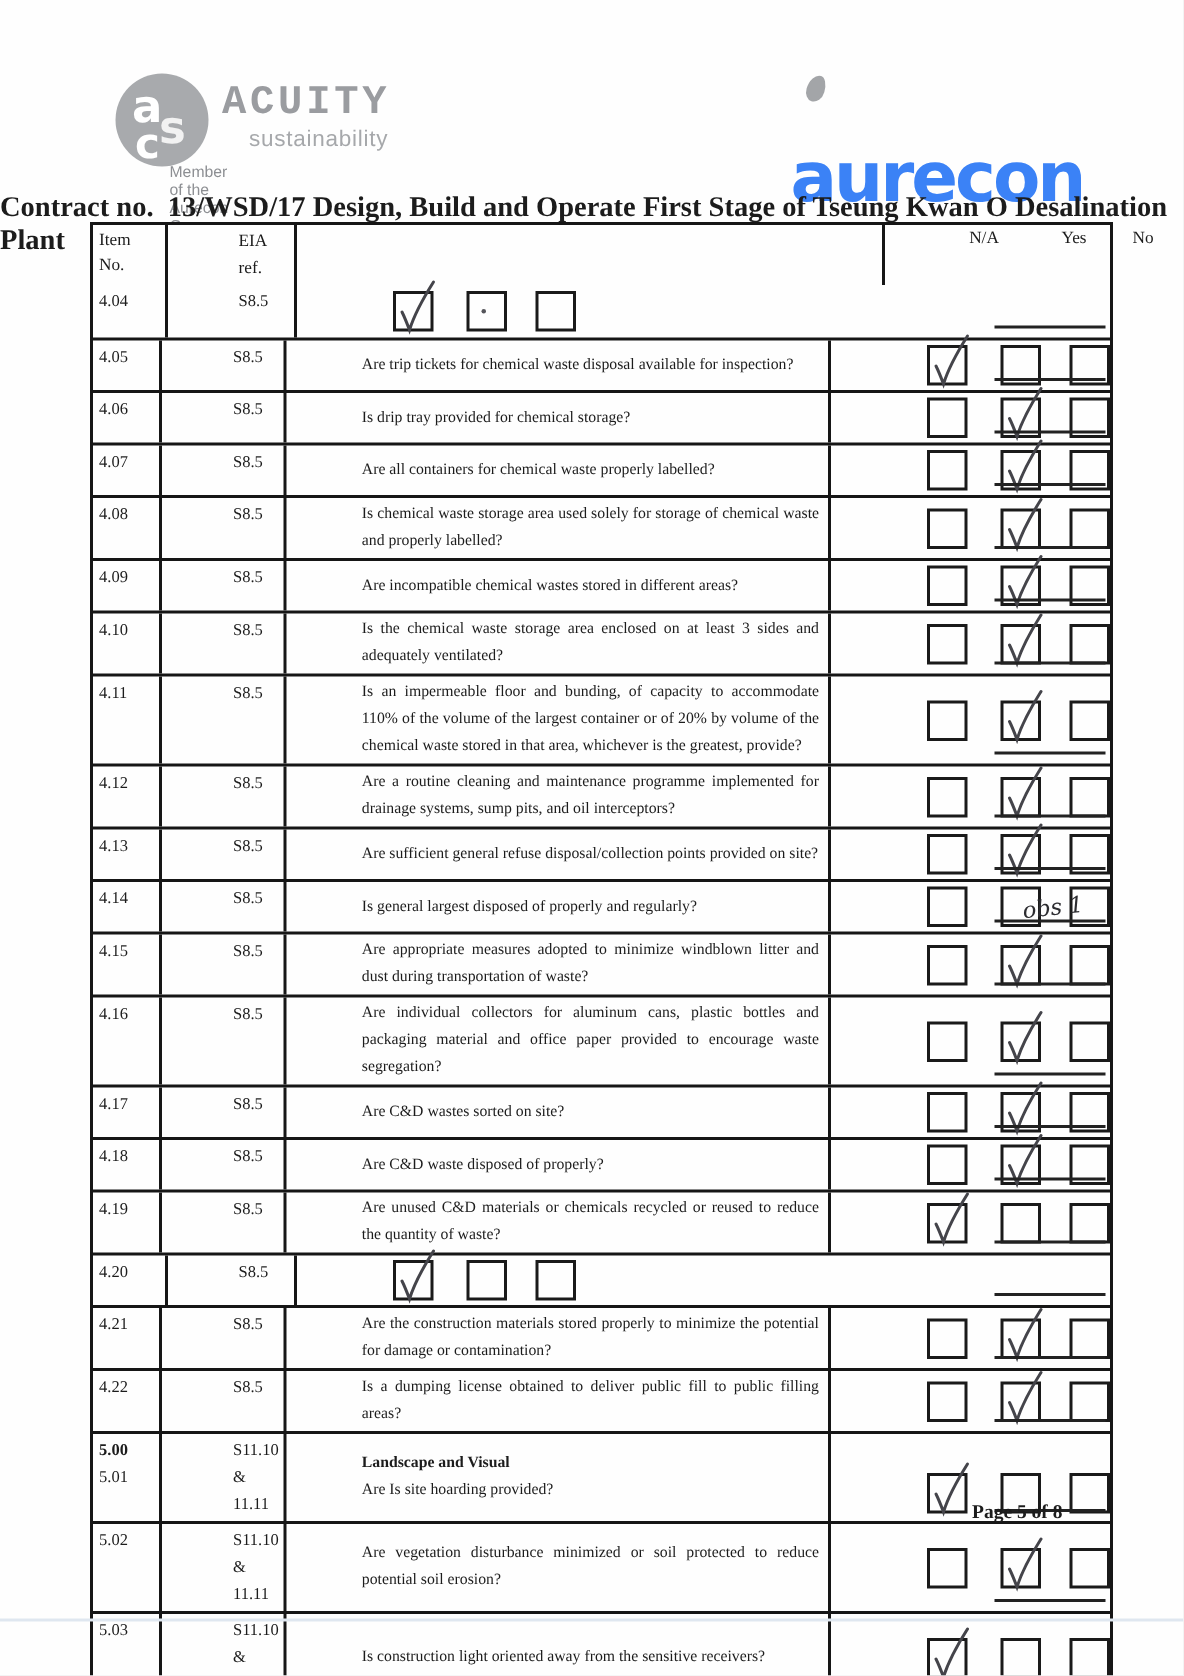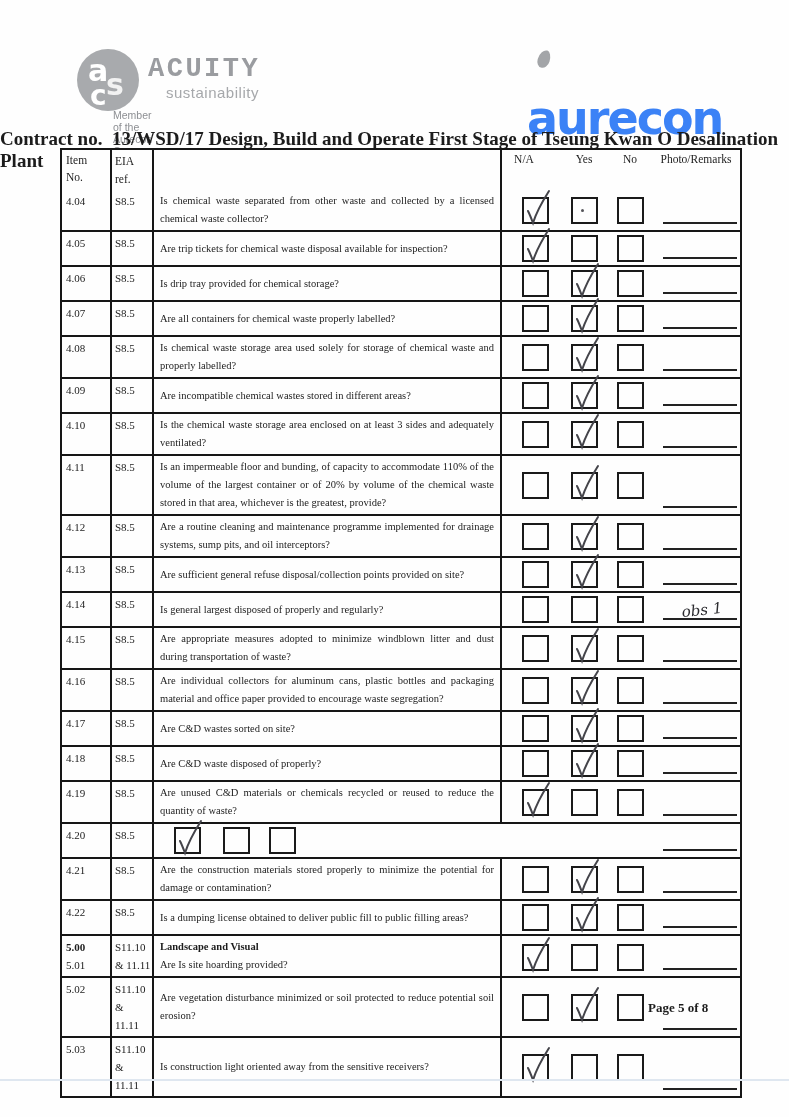--- a/index.html
+++ b/index.html
@@ -26,21 +26,21 @@
   .aurecon-word { position:absolute; left:0; top:10px; font-family:"DejaVu Sans",sans-serif;
     font-size:46px; font-weight:800; letter-spacing:-2px; color:#3b82f6;margin-top:35px; }
 
   
   .doc-title { position:absolute; left:0; top:128px; width:789px; text-align:left;
     font-size:19px; font-weight:bold; white-space:pre-wrap; }
 
   
   .checklist { position:absolute; left:60px; top:148px; width:682px;
     border:2px solid #161616; background:#fefefe; }
-  .row { display:flex; border-top:2px solid #161616; min-height:35px; }
+  .row { display:flex; border-top:2px solid #161616; min-height:35px;gap:44px; }
   .row:first-child { border-top:none; }
   .cell { border-right:2px solid #161616; }
   .cell:last-child { border-right:none; }
   .cell-item { width:50px; padding:2px 2px 2px 4px; font-size:11px; line-height:18px; }
   .cell-eia  { width:42px; padding:2px 1px 2px 3px; font-size:11px; line-height:18px; }
   .cell-q    { width:348px; padding:2px 6px 2px 6px; font-size:10.5px; line-height:18px;
                display:flex; flex-direction:column; justify-content:center; text-align:justify; }
   .section-title { font-weight:bold; }
   .cell-checks { flex:1; position:relative; display:flex; align-items:center; border-right:none; }
 
@@ -117,24 +117,20 @@
       </div>
     </div>
     <div id="rows-container">
   <div class="row">
     <div class="cell cell-item">
             <div>4.04</div>
           </div>
     <div class="cell cell-eia">
             <div>S8.5</div>
           </div>
-    <div class="cell cell-q">
-
-      <div class="q-text">Is chemical waste separated from other waste and collected by a licensed chemical waste collector?</div>
-    </div>
     <div class="cell cell-checks">
       <span class="box box-na ticked">
         <svg class="tick" viewBox="0 0 34 40">
                 <path d="M8 23 Q10 27 13 35 Q17 22 29 3"></path>
               </svg>
 
       </span>
       <span class="box box-yes dotted">
 
         <span class="mark-dot"></span>

